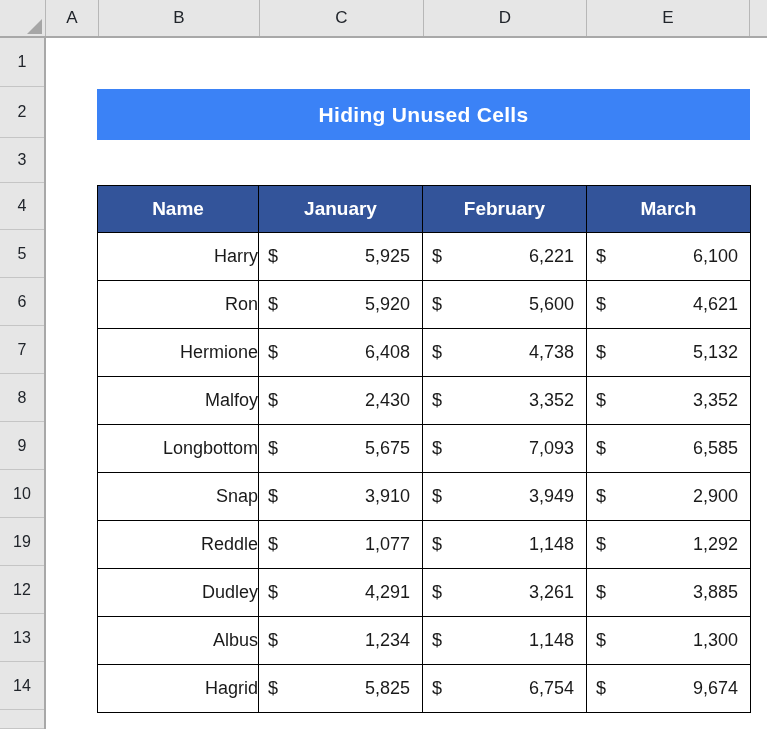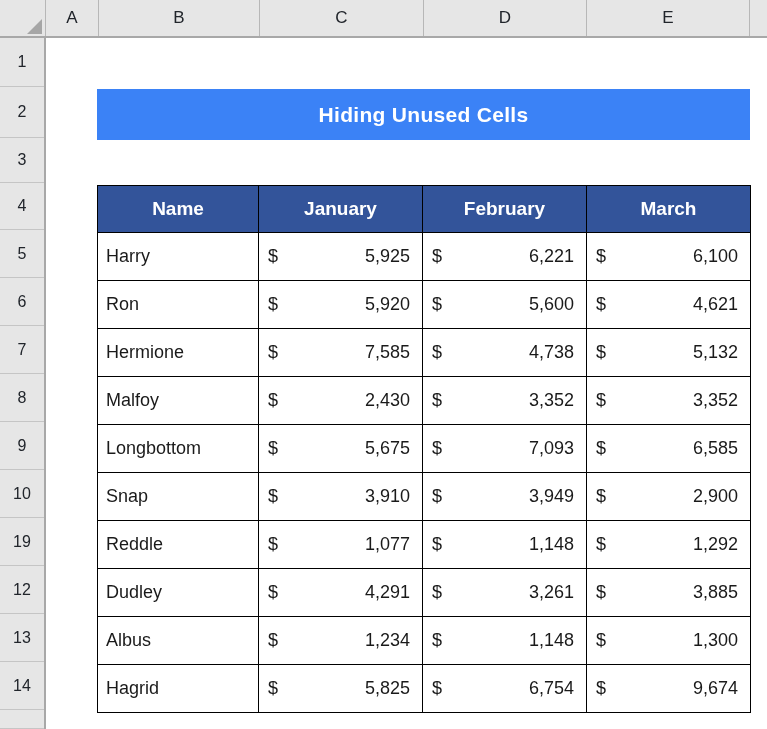--- a/index.html
+++ b/index.html
@@ -118,21 +118,21 @@
     text-align: center;
     font-size: 19px;
     height: 47px;
     border-color: #000000;
   }
   .col-name  { width: 161px; }
   .col-money { width: 164px; }
   .col-money-last { width: 164px; }
 
   td.name-cell {
-    text-align: left;
+    text-align: right;
     padding-left: 8px;
     color: #1a1a1a;
     background: #ffffff;
   }
   td.money-cell {
     background: #ffffff;
     color: #1a1a1a;
     position: relative;
   }
   .money-inner {
@@ -273,21 +273,21 @@
                 <span class="amt">4,621</span>
               </div>
             </td>
         </tr>
 
         <tr>
           <td class="name-cell">Hermione</td>
           <td class="money-cell">
               <div class="money-inner">
                 <span class="cur">$</span>
-                <span class="amt">7,585</span>
+                <span class="amt">6,408</span>
               </div>
             </td>
           <td class="money-cell">
               <div class="money-inner">
                 <span class="cur">$</span>
                 <span class="amt">4,738</span>
               </div>
             </td>
           <td class="money-cell">
               <div class="money-inner">

